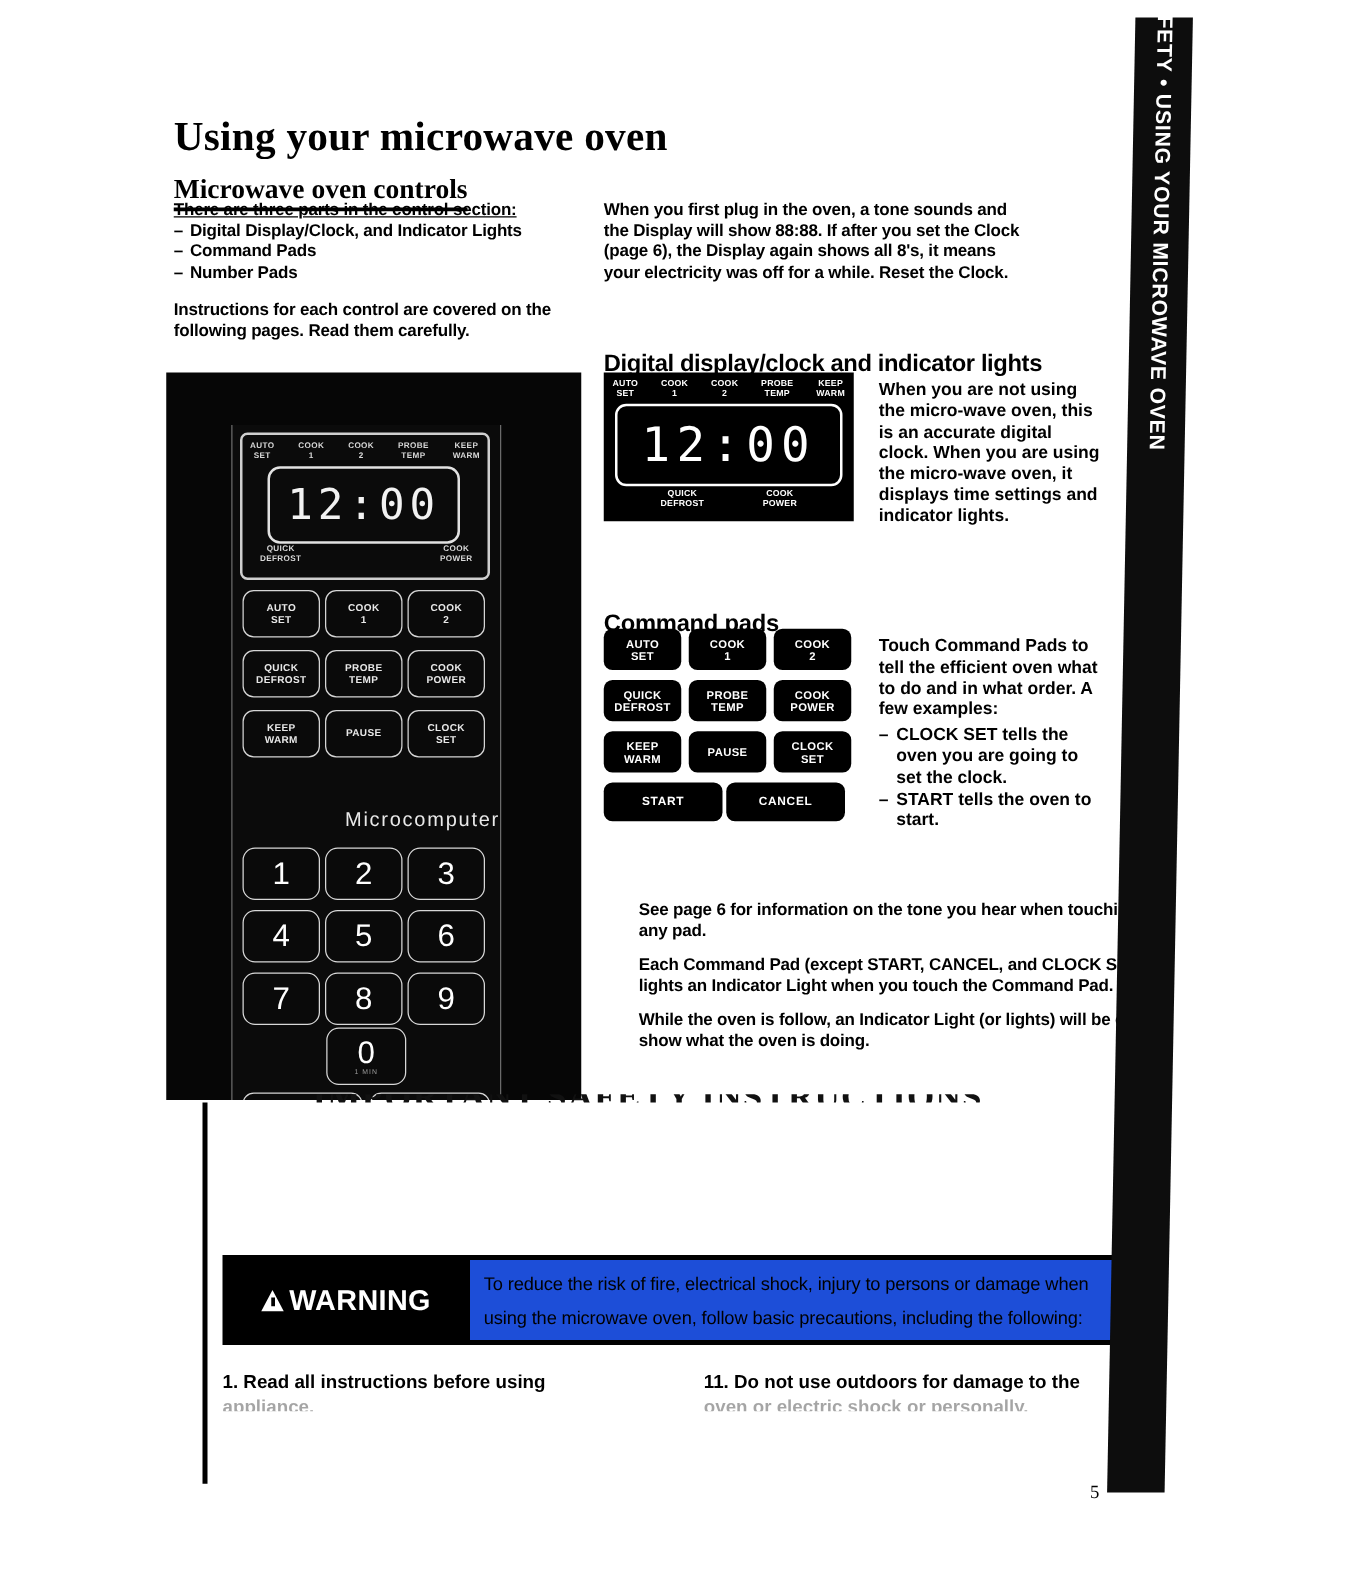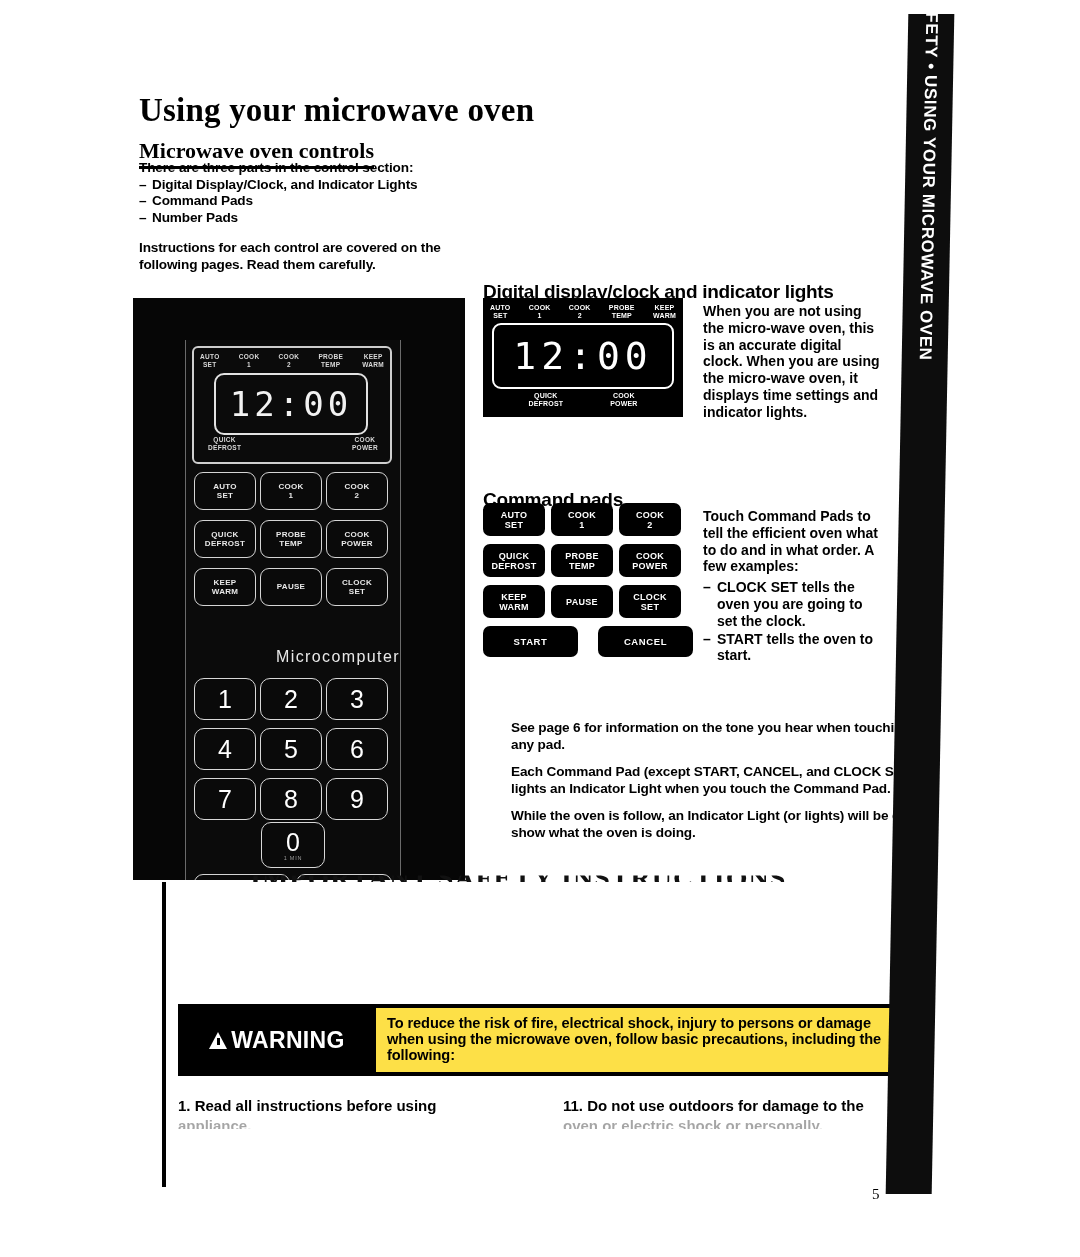--- a/index.html
+++ b/index.html
@@ -19,21 +19,21 @@
   #section-title{
     position:absolute;left:139px;top:120px;
     font-family:"Liberation Serif", serif;font-weight:bold;
     font-size:22px;white-space:nowrap;
     border-bottom:3px solid #000;padding-bottom:2px;
   }
 
   
   .bodytext{font-size:13.6px;line-height:16.6px;font-weight:600;letter-spacing:-.15px;}
   #intro-left{position:absolute;left:139px;top:160px;width:340px;}
-  #intro-left .lead{margin:0 0 0 0;}
+  #intro-left .lead{margin:0 0 0 0;text-decoration:underline;}
   #intro-left ul{list-style:none;margin:0;padding:0;}
   #intro-left li{position:relative;padding-left:13px;}
   #intro-left li::before{content:"\2013";position:absolute;left:0;top:0;}
   #intro-left .para2{margin-top:14px;}
 
   #intro-right{position:absolute;left:483px;top:160px;width:345px;}
 
   #digital-heading{
     position:absolute;left:483px;top:262px;
     font-size:19px;font-weight:bold;white-space:nowrap;letter-spacing:-.3px;
@@ -61,21 +61,21 @@
   .ind-row-bottom{display:flex;justify-content:space-around;padding:3px 22px 0 22px;}
 
   
   #pads-schematic{position:absolute;left:483px;top:503px;width:200px;}
   .pad-grid{display:grid;grid-template-columns:repeat(3,62px);gap:8px 6px;}
   .pad{
     background:#000;color:#fff;border-radius:7px;height:33px;
     display:flex;align-items:center;justify-content:center;text-align:center;
     font-size:9px;font-weight:bold;line-height:10px;letter-spacing:.3px;
   }
-  .pad-wide-row{display:grid;grid-template-columns:95px 95px;gap:20px;margin-top:8px;}
+  .pad-wide-row{display:grid;grid-template-columns:95px 95px;gap:3px;margin-top:8px;}
   .pad-wide{
     background:#000;color:#fff;border-radius:7px;height:31px;
     display:flex;align-items:center;justify-content:center;
     font-size:9.5px;font-weight:bold;letter-spacing:.6px;
   }
 
   
   #display-desc{position:absolute;left:703px;top:303px;width:180px;}
   #display-desc,#pads-desc{font-size:14px;line-height:16.8px;font-weight:600;}
   #pads-desc{position:absolute;left:703px;top:508px;width:180px;}
@@ -164,22 +164,22 @@
     color:#fff;font-size:23px;font-weight:bold;letter-spacing:.3px;
   }
   .tri{
     width:0;height:0;border-left:9px solid transparent;border-right:9px solid transparent;
     border-bottom:17px solid #fff;position:relative;
   }
   .tri::after{
     content:"";position:absolute;left:-1.5px;top:6px;width:3px;height:7px;background:#000;
   }
   #warning-text{
-    flex:1;background:#fde047;color:#000;margin:4px 4px 4px 0;padding:7px 11px;
-    font-size:14.6px;line-height:16px;font-weight:bold;letter-spacing:-.1px;box-sizing:border-box;
+    flex:1;background:#1d4ed8;color:#000;margin:4px 4px 4px 0;padding:7px 11px;
+    font-size:14.6px;line-height:27px;font-weight:normal;letter-spacing:-.1px;box-sizing:border-box;
   }
 
   #numbered-cols{
     position:absolute;left:178px;top:1096px;width:740px;
     display:grid;grid-template-columns:365px 375px;gap:20px;
   }
   .numitem{font-size:15px;line-height:20px;font-weight:600;}
   .numitem .n{font-weight:bold;}
   #numbered-cols .col1 .numitem{text-align:justify;}
   .clipline{height:13px;overflow:hidden;opacity:.35;}
@@ -210,20 +210,21 @@
   <div id="intro-left" class="bodytext">
     <p class="lead">There are three parts in the control section:</p>
     <ul>
       <li>Digital Display/Clock, and Indicator Lights</li>
       <li>Command Pads</li>
       <li>Number Pads</li>
     </ul>
     <p class="para2">Instructions for each control are covered on the following pages. Read them carefully.</p>
   </div>
 
+  <div id="intro-right" class="bodytext">When you first plug in the oven, a tone sounds and the Display will show 88:88. If after you set the Clock (page 6), the Display again shows all 8's, it means your electricity was off for a while. Reset the Clock.</div>
 
   <h3 id="digital-heading">Digital display/clock and indicator lights</h3>
 
   <div id="display-schematic">
     <div class="ind-row">
       <div class="ind">AUTO<br>SET</div>
       <div class="ind">COOK<br>1</div>
       <div class="ind">COOK<br>2</div>
       <div class="ind">PROBE<br>TEMP</div>
       <div class="ind">KEEP<br>WARM</div>

